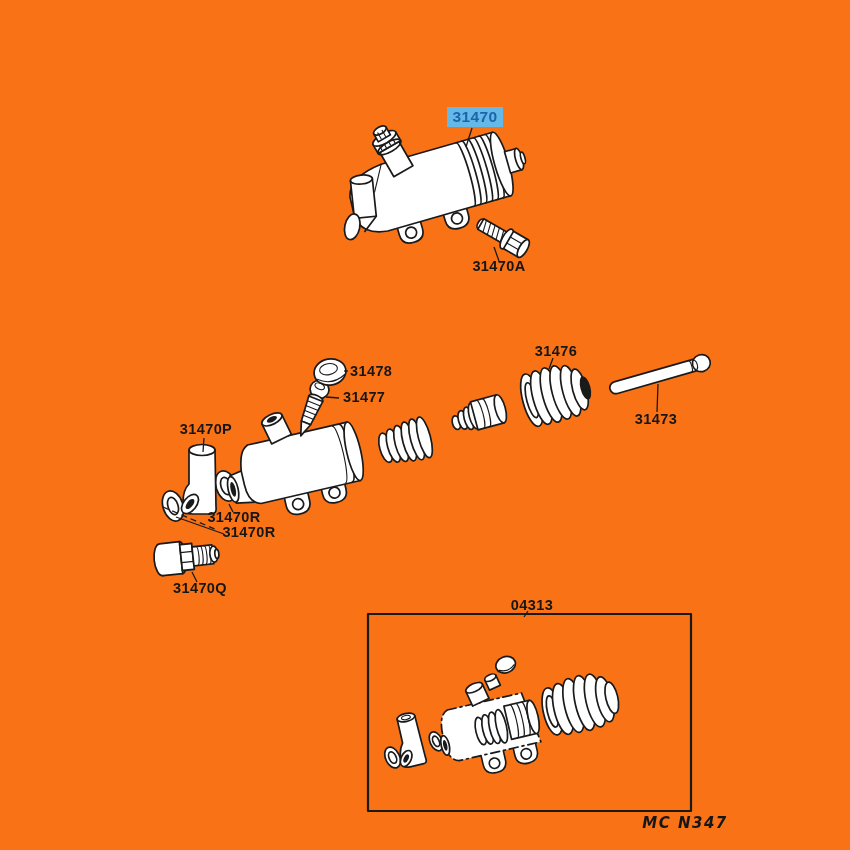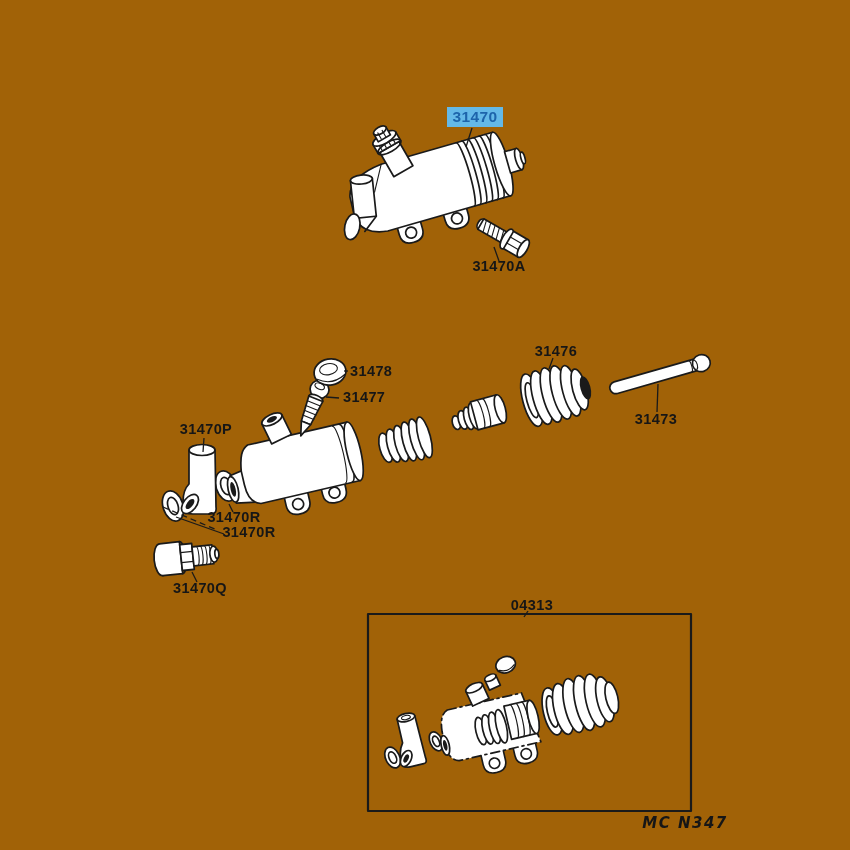--- a/index.html
+++ b/index.html
@@ -1,16 +1,16 @@
 <!DOCTYPE html>
 <html><head>
 <meta charset="utf-8">
 <style>
   html,body{margin:0;padding:0;background:#ffffff;}
-  .stage{position:relative;width:850px;height:850px;background:#a16207;overflow:hidden;
+  .stage{position:relative;width:850px;height:850px;background:#f97316;overflow:hidden;
          font-family:"Liberation Sans",sans-serif;}
   svg{display:block}
   .ln{stroke:#1a1a1a;stroke-width:1.7;fill:none;stroke-linecap:round;stroke-linejoin:round;}
   .fw{stroke:#1a1a1a;stroke-width:1.7;fill:#ffffff;stroke-linecap:round;stroke-linejoin:round;}
   .fd{fill:#1a1a1a;stroke:none;}
   .thin{stroke-width:1.1;}
   .thick{stroke-width:2.2;}
   .leader{stroke:#1a1a1a;stroke-width:1.3;fill:none;}
   .dashed{stroke-dasharray:6 4;}
   .dashdot{stroke-dasharray:9 4 2 4;}

